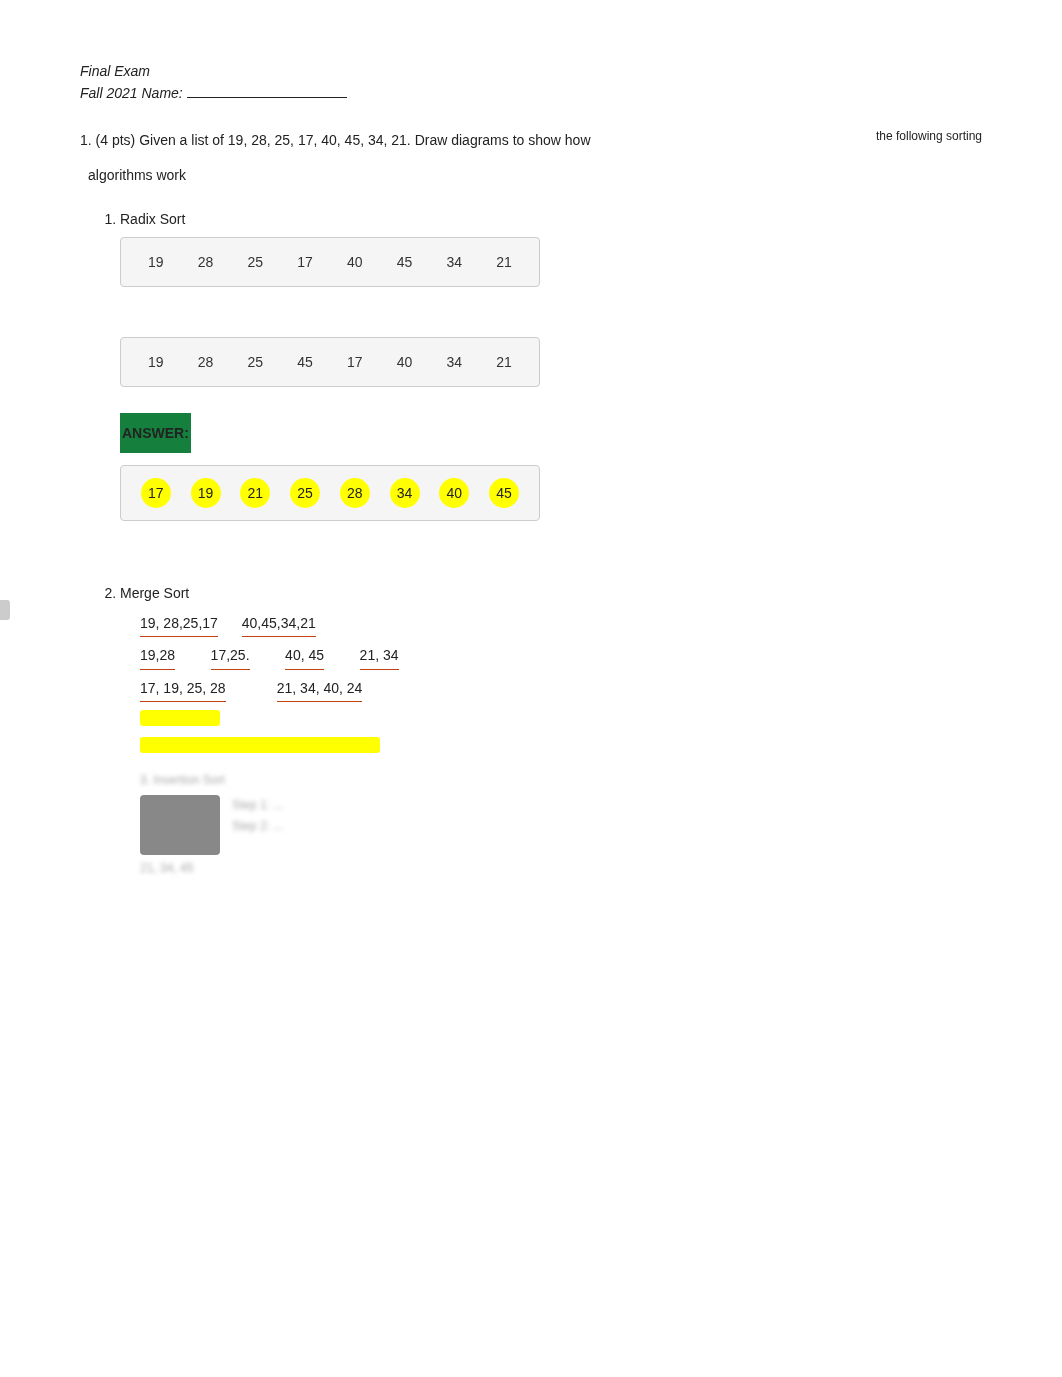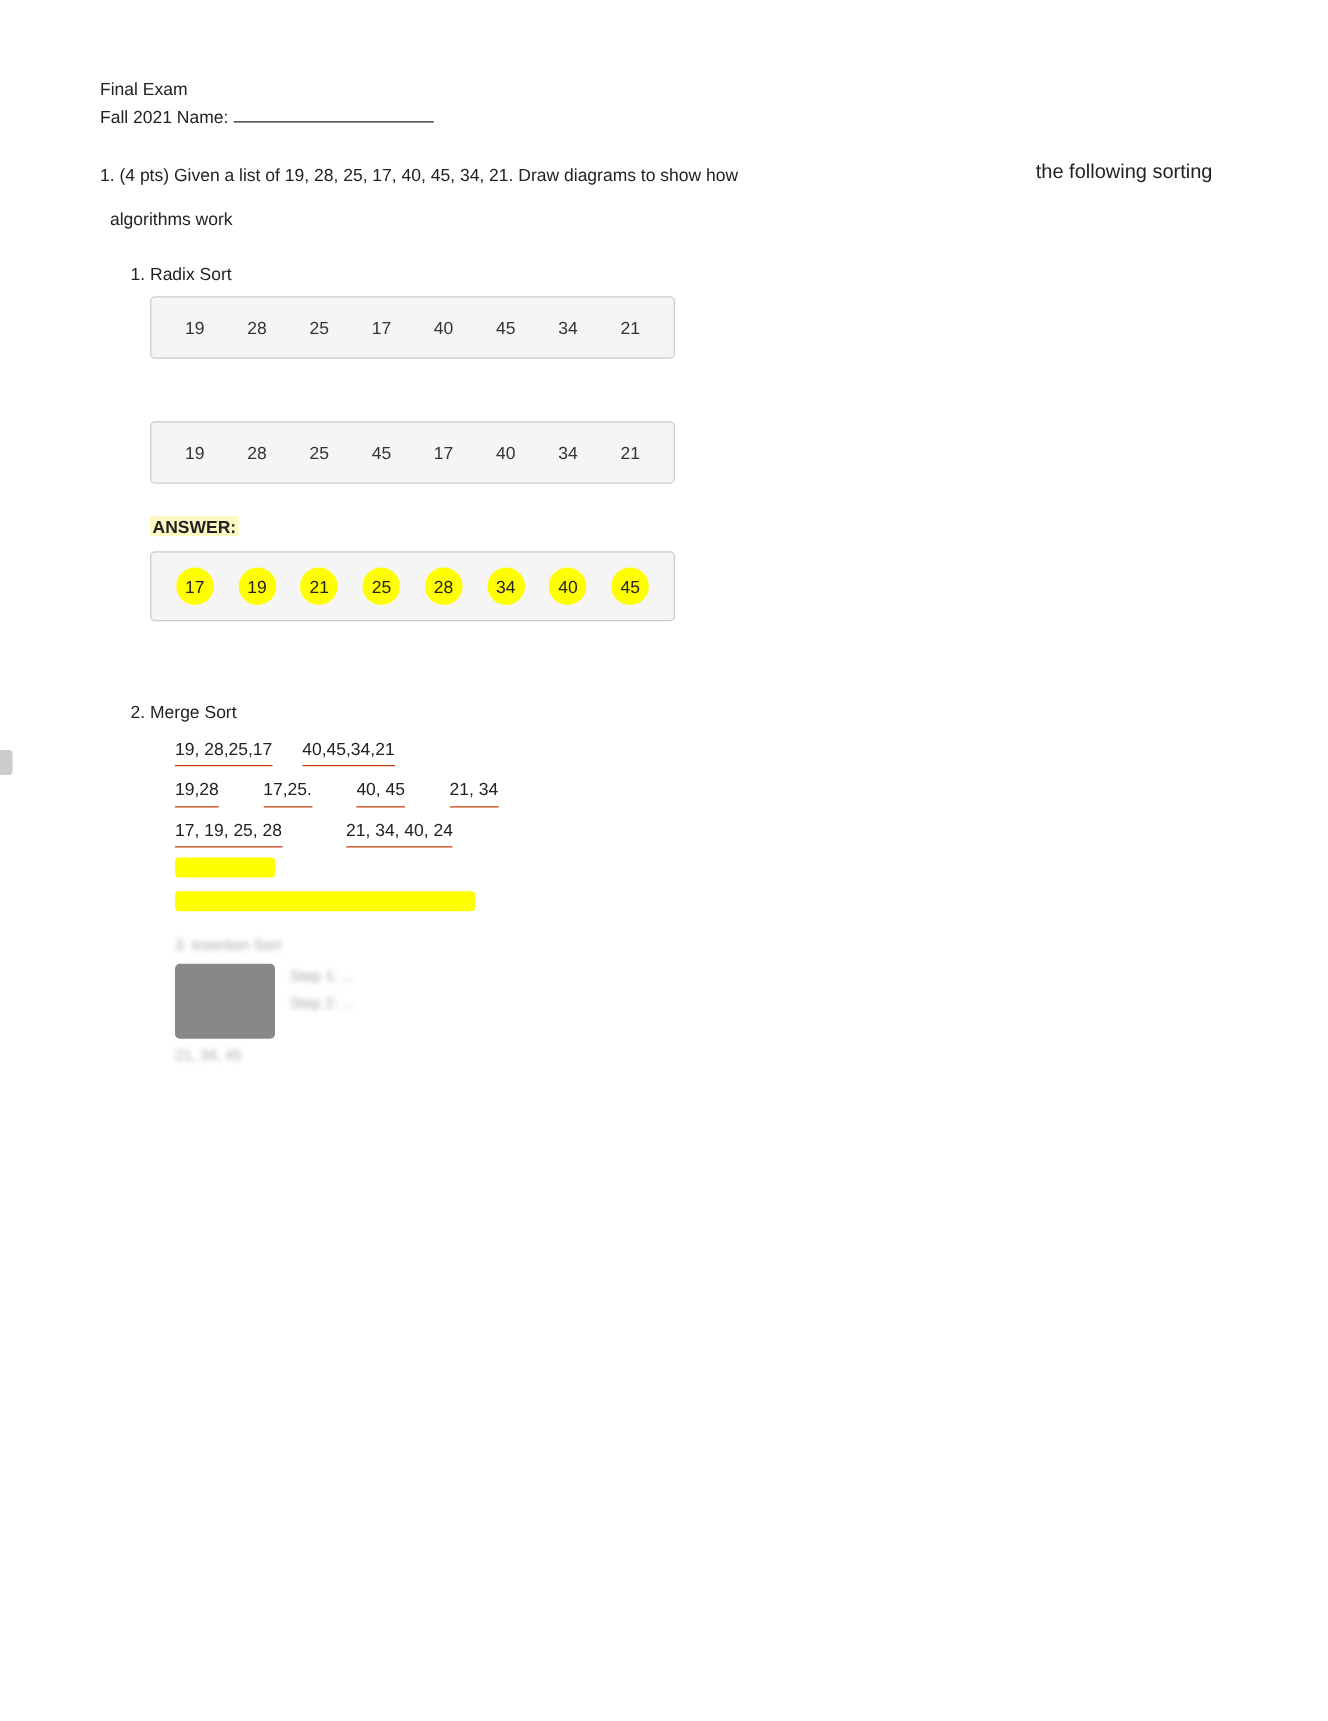--- a/index.html
+++ b/index.html
@@ -8,20 +8,21 @@
       font-family: Arial, sans-serif;
       font-size: 14px;
       color: #222;
       width: 1062px;
       min-height: 1377px;
       padding: 60px 80px;
     }
     .header-block {
       margin-bottom: 24px;
       line-height: 1.6;
+      font-style: italic;
     }
     .header-block div {
       font-size: 14px;
     }
     .name-line {
       display: flex;
       align-items: baseline;
       gap: 4px;
     }
     .name-underline {
@@ -56,26 +57,26 @@
       gap: 0;
     }
     .sort-cell {
       flex: 1;
       text-align: center;
       font-size: 14px;
       color: #333;
       padding: 2px 4px;
     }
     .answer-label {
-      background: #fef9c3;
+      background: #15803d;
       font-weight: bold;
       font-size: 14px;
       margin: 14px 0 6px 0;
       display: inline-block;
-      padding: 0 2px;
+      padding: 12px 2px;
     }
     .answer-row {
       display: flex;
       align-items: center;
       border: 1px solid #ccc;
       background: #f5f5f5;
       border-radius: 4px;
       margin: 6px 0;
       padding: 12px 10px;
       width: 420px;
@@ -147,23 +148,23 @@
       display: flex;
       flex-direction: row;
       width: 100%;
       position: relative;
     }
     .q-main {
       flex: 1;
     }
     .q-right {
       position: absolute;
-      right: 12px;
+      right: 0;
       top: 0;
-      font-size: 16px;
+      font-size: 12px;
       white-space: nowrap;
     }
   </style>
 </head>
 <body>
 
 <div class="header-block">
   <div>Final Exam</div>
   <div class="name-line">
     <span>Fall 2021 Name: </span>

